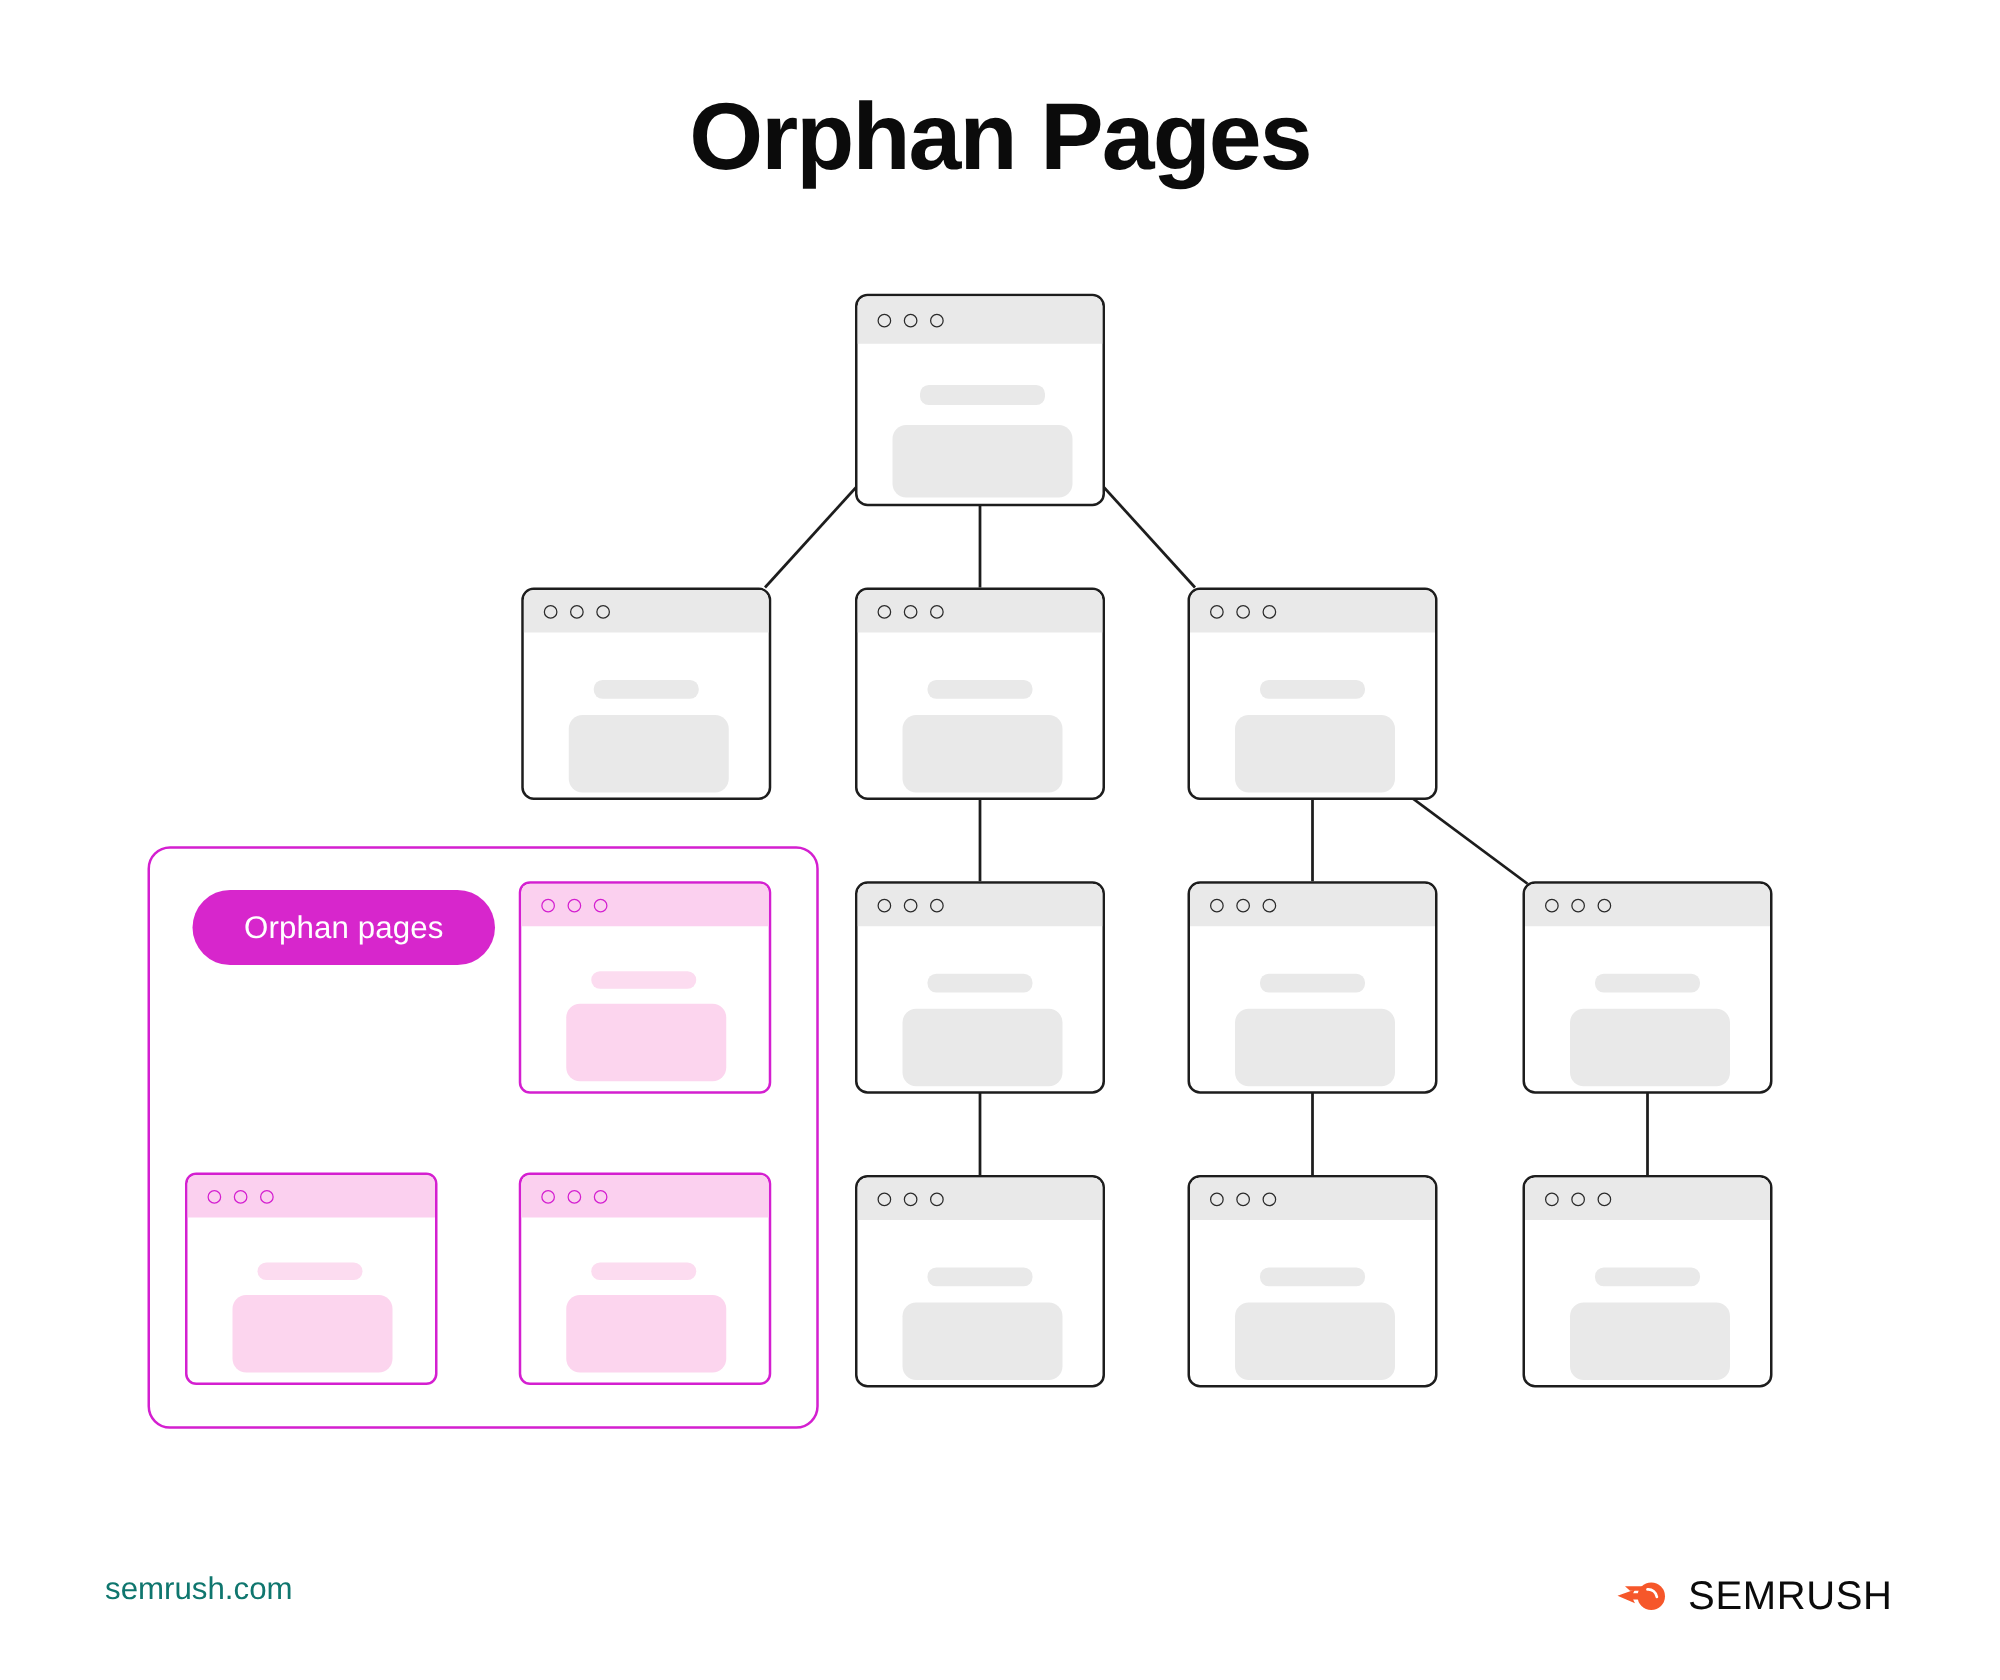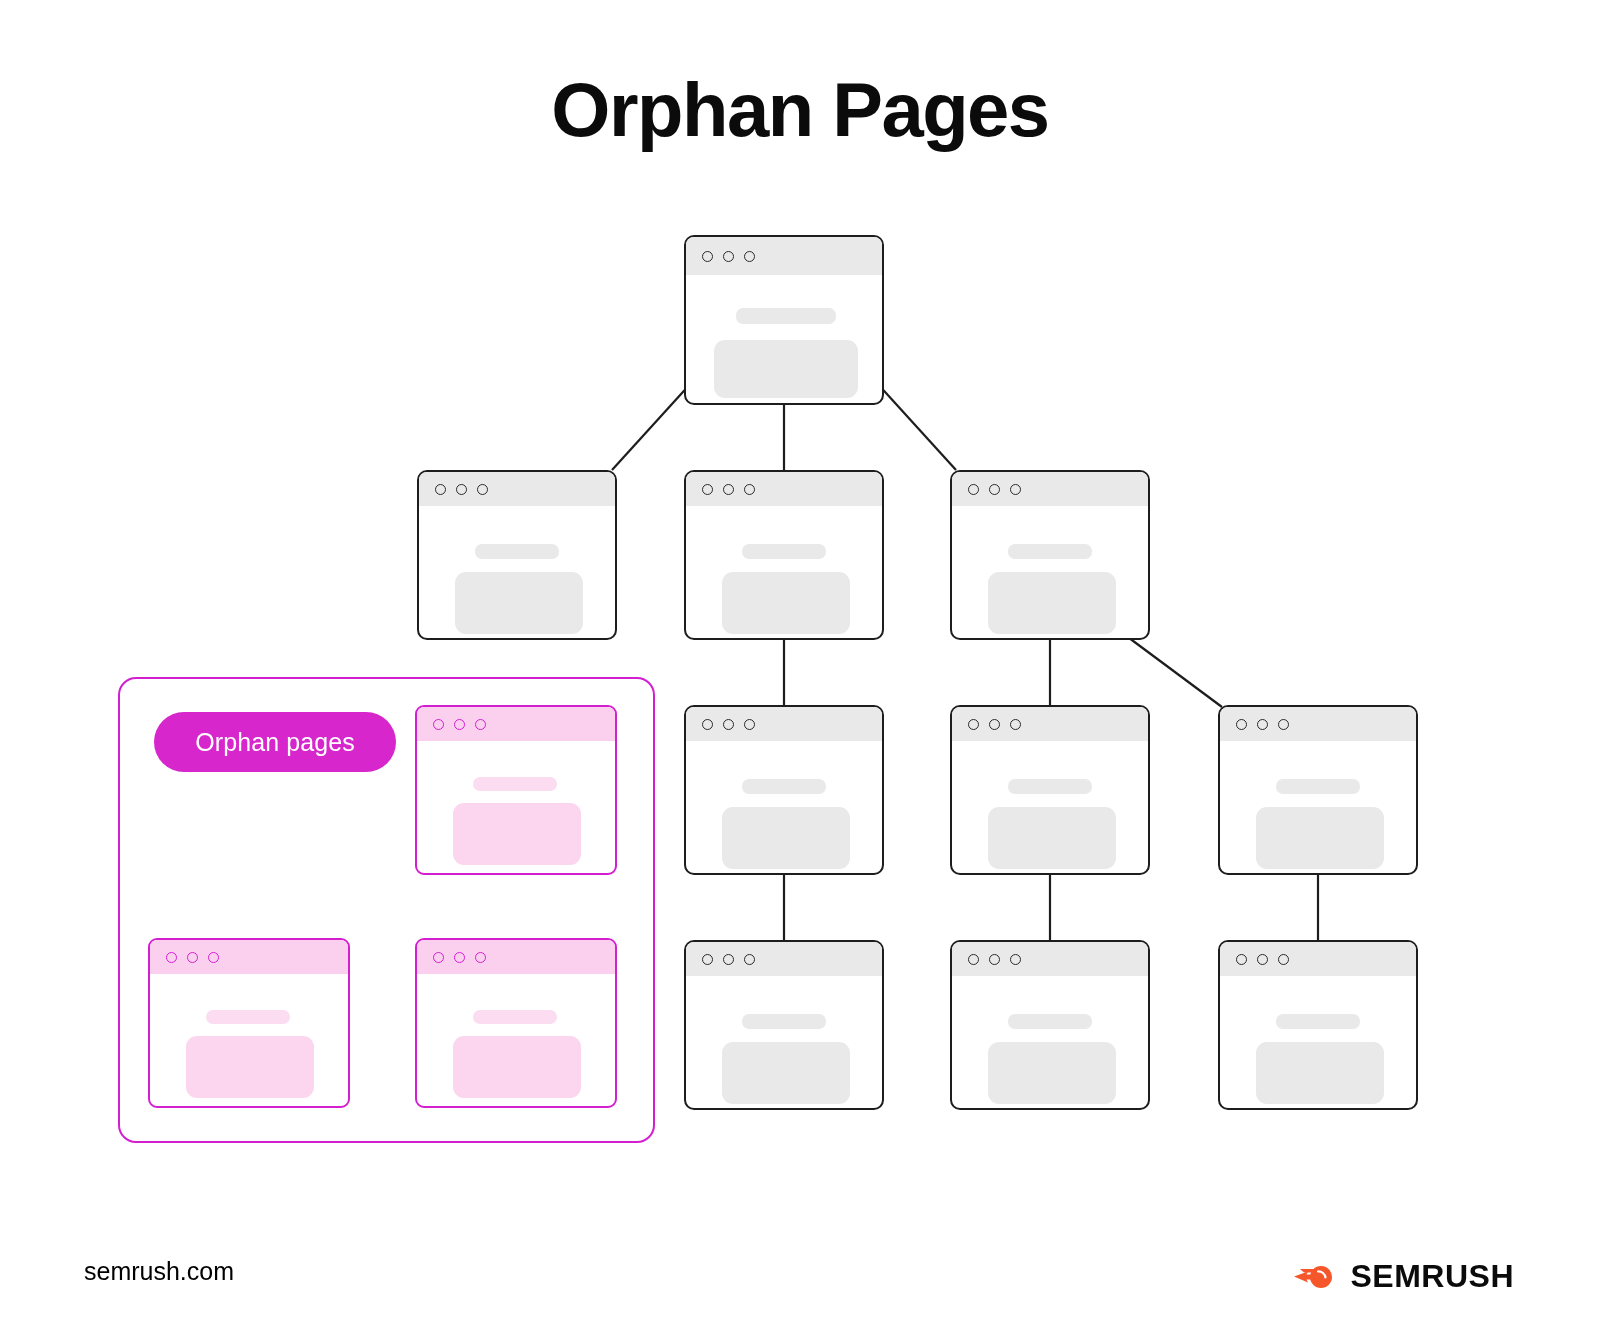--- a/index.html
+++ b/index.html
@@ -135,34 +135,34 @@
   .card.pink.p1 { left: 415px; top: 705px; }
   .card.pink.p2 { left: 148px; top: 938px; }
   .card.pink.p3 { left: 415px; top: 938px; }
 
   
   #footer-url {
     position: absolute;
     left: 84px;
     top: 1257px;
     font-size: 25px;
-    color: #000000;
+    color: #0f766e;
   }
   #brand {
     position: absolute;
     right: 86px;
     top: 1258px;
     display: flex;
     align-items: center;
     gap: 14px;
   }
   #brand-mark { width: 44px; height: 34px; display: block; }
   #brand-name {
     font-size: 32px;
-    font-weight: bold;
+    font-weight: normal;
     letter-spacing: 0.5px;
     color: #0b0b0b;
   }
 </style>
 </head>
 <body>
 
 <div id="page-title">Orphan Pages</div>
 
 <svg id="connectors" viewBox="0 0 1600 1344">

